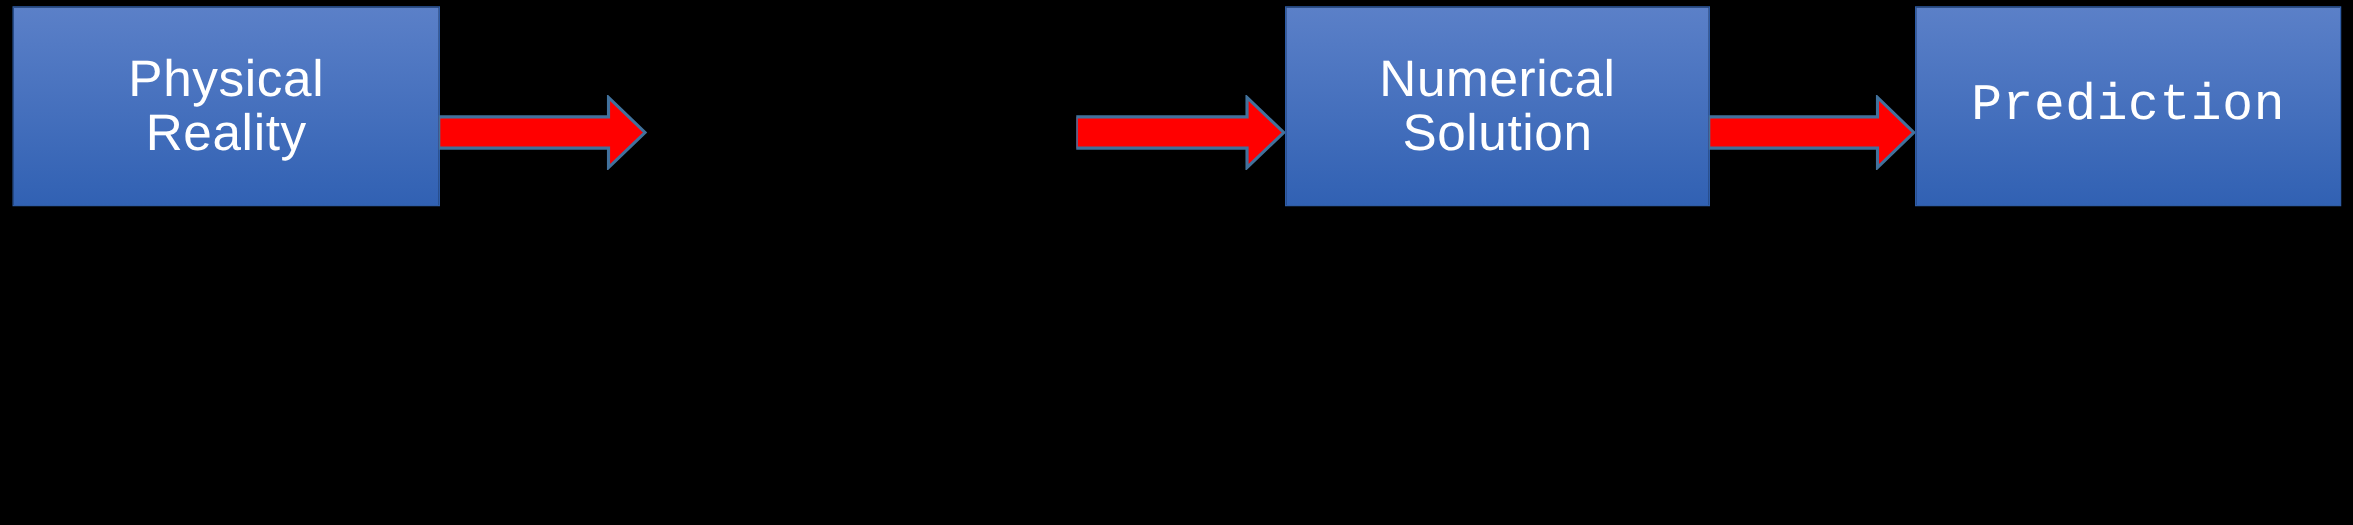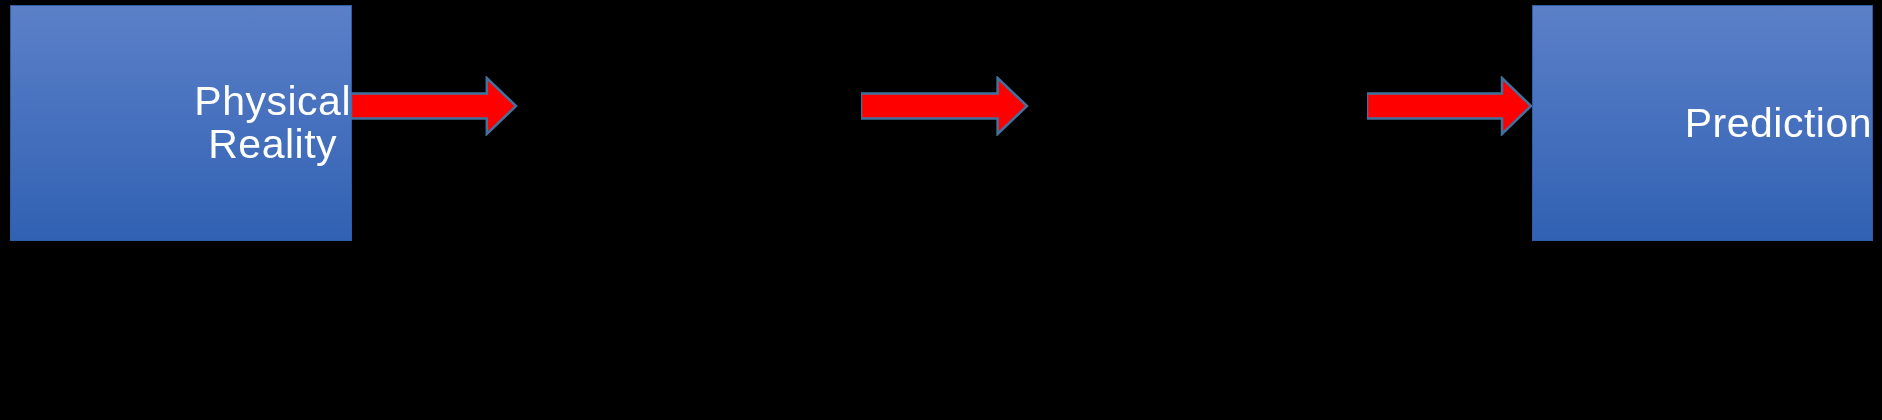--- a/index.html
+++ b/index.html
@@ -11,40 +11,40 @@
     position: relative;
     width: 1882px;
     height: 420px;
     background: var(--background, #000000);
     overflow: hidden;
     font-family: "Liberation Sans", sans-serif;
   }
   .node {
     position: absolute;
     top: 5px;
-    height: 236px;
+    height: 160px;
     box-sizing: border-box;
     background: linear-gradient(180deg, var(--box-top, #5B80C8) 0%, var(--box-bottom, #3161B3) 100%);
     border: 1px solid var(--box-border, #2E5CA6);
     display: flex;
     align-items: center;
-    justify-content: flex-end;
+    justify-content: center;
     text-align: center;
   }
   .node-label {
     color: var(--text, #FFFFFF);
     font-size: 41px;
     line-height: 43px;
     white-space: pre-line;
     letter-spacing: 0.5px;
   }
   .node-1 { left: 10px;   width: 342px; }
   .node-2 { left: 519px;  width: 343px; }
   .node-3 { left: 1028px; width: 340px; }
-  .node-4 { left: 1532px; width: 341px; }
+  .node-4 { left: 1532px; width: 341px; font-family: Liberation Mono, monospace; }
 
   .arrow {
     position: absolute;
     top: 76px;
     height: 60px;
     display: block;
   }
   .arrow-1 { left: 351px;  width: 167px; }
   .arrow-2 { left: 861px;  width: 168px; }
   .arrow-3 { left: 1367px; width: 166px; }
@@ -67,20 +67,24 @@
 
   <svg class="arrow arrow-1" viewBox="0 0 166 60" preserveAspectRatio="none" aria-hidden="true">
     <polygon points="0,17.5 135,17.5 135,2 164,30 135,58 135,42.5 0,42.5"></polygon>
   </svg>
 
 
   <svg class="arrow arrow-2" viewBox="0 0 166 60" preserveAspectRatio="none" aria-hidden="true">
     <polygon points="0,17.5 135,17.5 135,2 164,30 135,58 135,42.5 0,42.5"></polygon>
   </svg>
 
+  <div class="node node-3">
+    <span class="node-label">Numerical
+Solution</span>
+  </div>
 
   <svg class="arrow arrow-3" viewBox="0 0 166 60" preserveAspectRatio="none" aria-hidden="true">
     <polygon points="0,17.5 135,17.5 135,2 164,30 135,58 135,42.5 0,42.5"></polygon>
   </svg>
 
   <div class="node node-4">
     <span class="node-label">Prediction</span>
   </div>
 
 </div>

